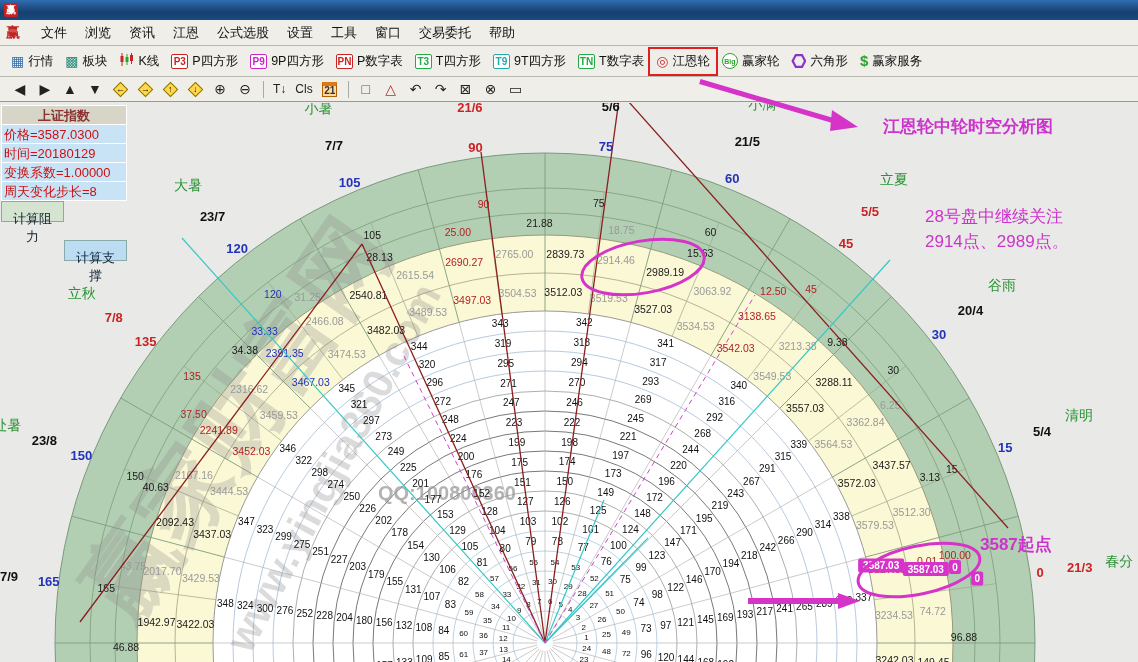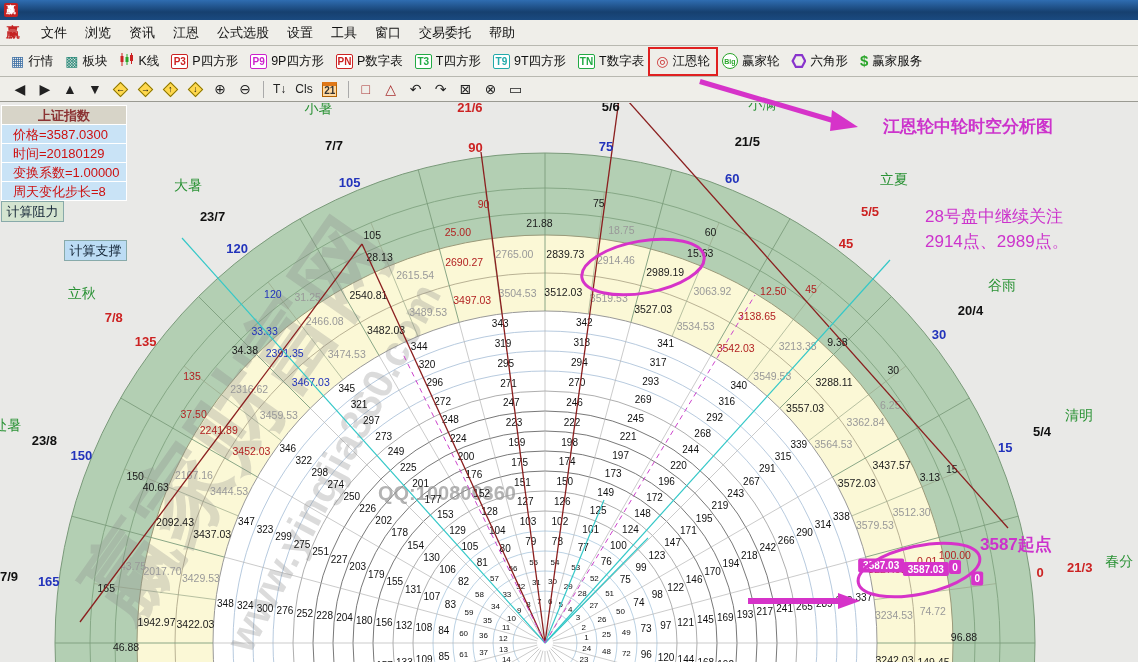--- a/index.html
+++ b/index.html
@@ -40,25 +40,25 @@
     font-size:10px;font-weight:bold;display:flex;align-items:center;justify-content:center;color:#333;}
   .dsep{width:1px;height:17px;background:#aaa;margin:0 5px;}
   .red{color:#a33;}
   
   .chart{position:absolute;left:0;top:103px;width:1138px;height:559px;background:#e9e9e7;}
   svg text{font-family:"Liberation Sans","DejaVu Sans",sans-serif;}
   
   .panel{position:absolute;left:1px;top:2px;width:126px;font-size:13px;z-index:5;}
   .panel .hd{background:#d7d4c8;color:#8b3333;font-weight:bold;text-align:center;height:20px;line-height:20px;
     border:1px solid #fff;}
-  .panel .row{background:#c9e3f6;color:#cc1111;height:19px;line-height:19px;padding-left:11px;
+  .panel .row{background:#c9e3f6;color:#cc1111;height:19px;line-height:19px;padding-left:2px;
     border:1px solid #fff;border-top:none;white-space:nowrap;overflow:hidden;}
   .panel .btns{display:flex;}
   .panel .btns button{flex:1;height:21px;font-size:13px;border:1px solid #8aa;
-    font-family:"Liberation Sans","DejaVu Sans",sans-serif;color:#123;padding:0;}
+    font-family:"Liberation Sans","DejaVu Sans",sans-serif;color:#123;padding:8px;}
   .panel .btns button:first-child{background:#d4e4d0;}
   .panel .btns button:last-child{background:#bcdcf4;margin-top:39px;}
   
   .overlay{position:absolute;left:0;top:0;width:1138px;height:662px;pointer-events:none;z-index:9;}
   .redbox{position:absolute;border:2px solid #e02020;background:transparent;}
 </style>
 </head>
 <body>
 
 <div class="app">

